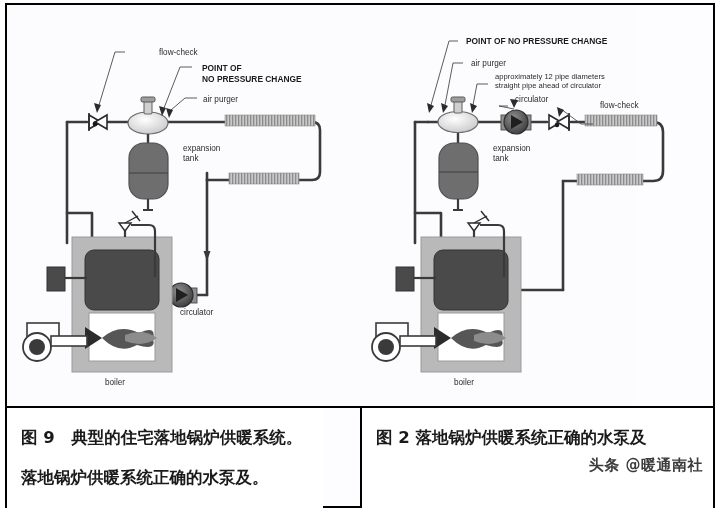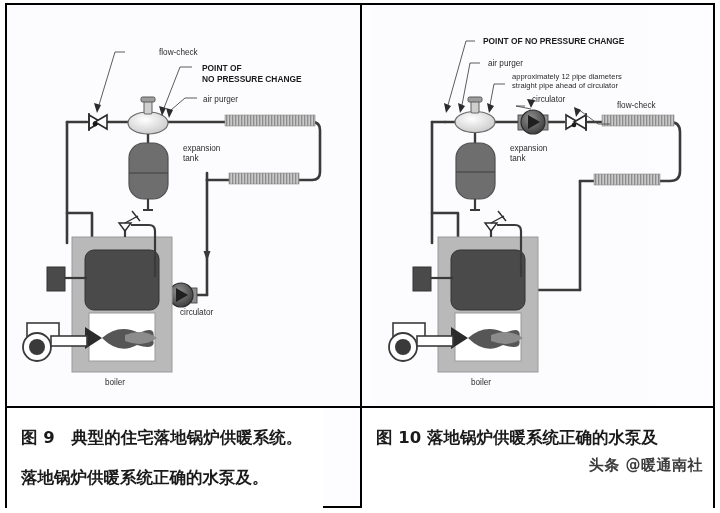--- a/index.html
+++ b/index.html
@@ -12,21 +12,21 @@
 
   .frame{
     position:absolute;left:5px;top:3px;width:710px;height:505px;
     border:2px solid #000;box-sizing:border-box;background:#fdfdff;
   }
   .vdiv{position:absolute;left:353px;top:0;width:2px;height:501px;background:#000;}
   .hdiv{position:absolute;left:0;top:401px;width:706px;height:2px;background:#000;}
 
   .panel{position:absolute;top:0;height:401px;box-sizing:border-box;background:#fcfcfe;}
   .panel-left{left:0;width:353px;}
-  .panel-right{left:363px;width:285px;}
+  .panel-right{left:346px;width:285px;}
 
   .cap{position:absolute;top:403px;height:100px;box-sizing:border-box;
        padding:10px 8px 0 14px;background:#fff;}
   .cap-left{left:0;width:316px;}
   .cap-right{left:355px;width:351px;}
   .cap-line{
     font-family:"DejaVu Sans","Liberation Sans",sans-serif;
     font-size:16.5px;line-height:40px;color:#1a1a1a;white-space:nowrap;
     font-weight:600;
   }
@@ -297,18 +297,18 @@
         <text class="lbl lbl-sm" x="101" y="380">boiler</text>
       </svg>
     </div>
 
     <div class="cap cap-left">
       <div class="cap-line">图 9　典型的住宅落地锅炉供暖系统。</div>
       <div class="cap-line second">落地锅炉供暖系统正确的水泵及。</div>
     </div>
 
     <div class="cap cap-right">
-      <div class="cap-line">图 10 落地锅炉供暖系统正确的水泵及</div>
+      <div class="cap-line">图 2 落地锅炉供暖系统正确的水泵及</div>
       <div class="watermark">头条 @暖通南社</div>
     </div>
 
   </div>
 </div>
 
 </body></html>

